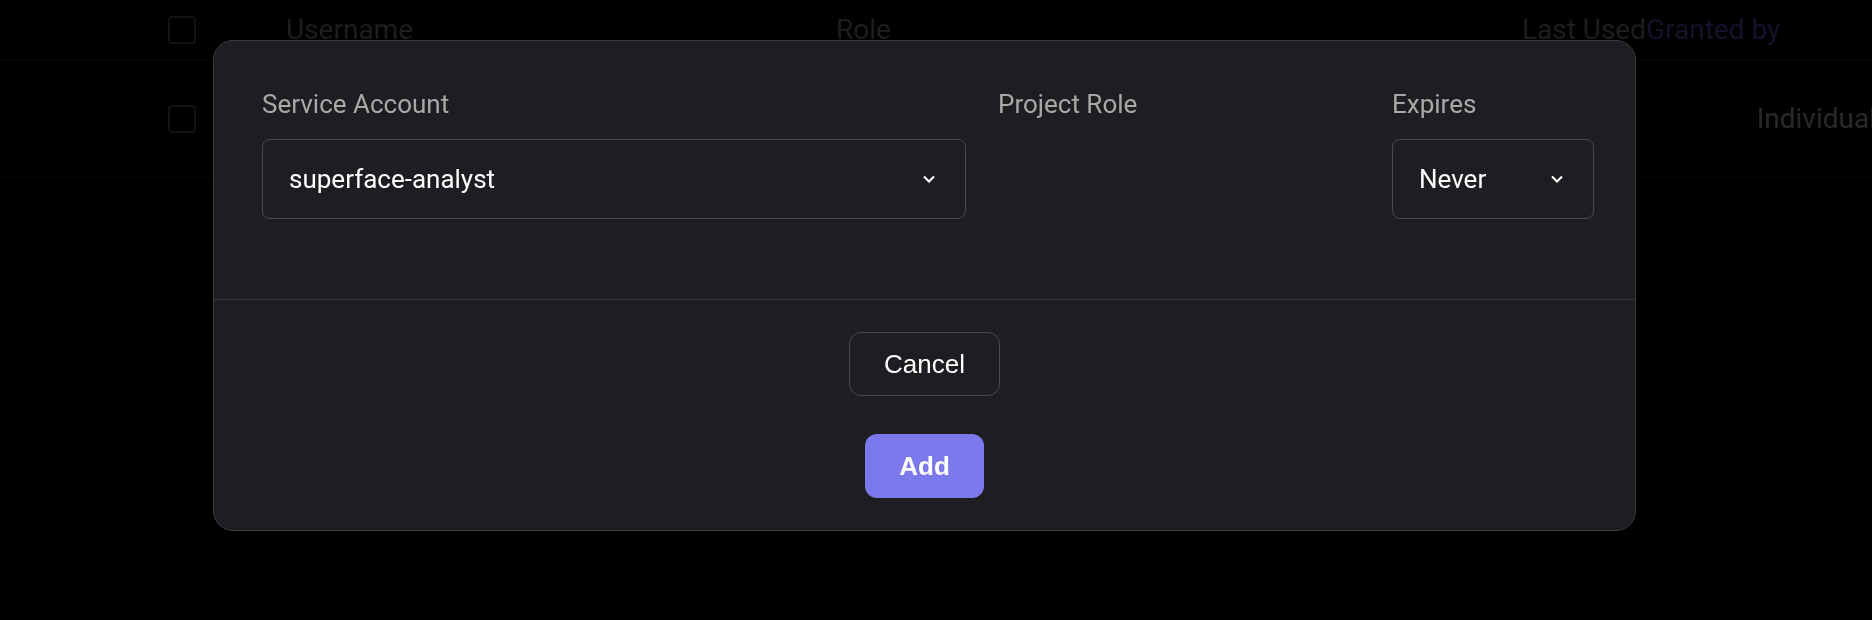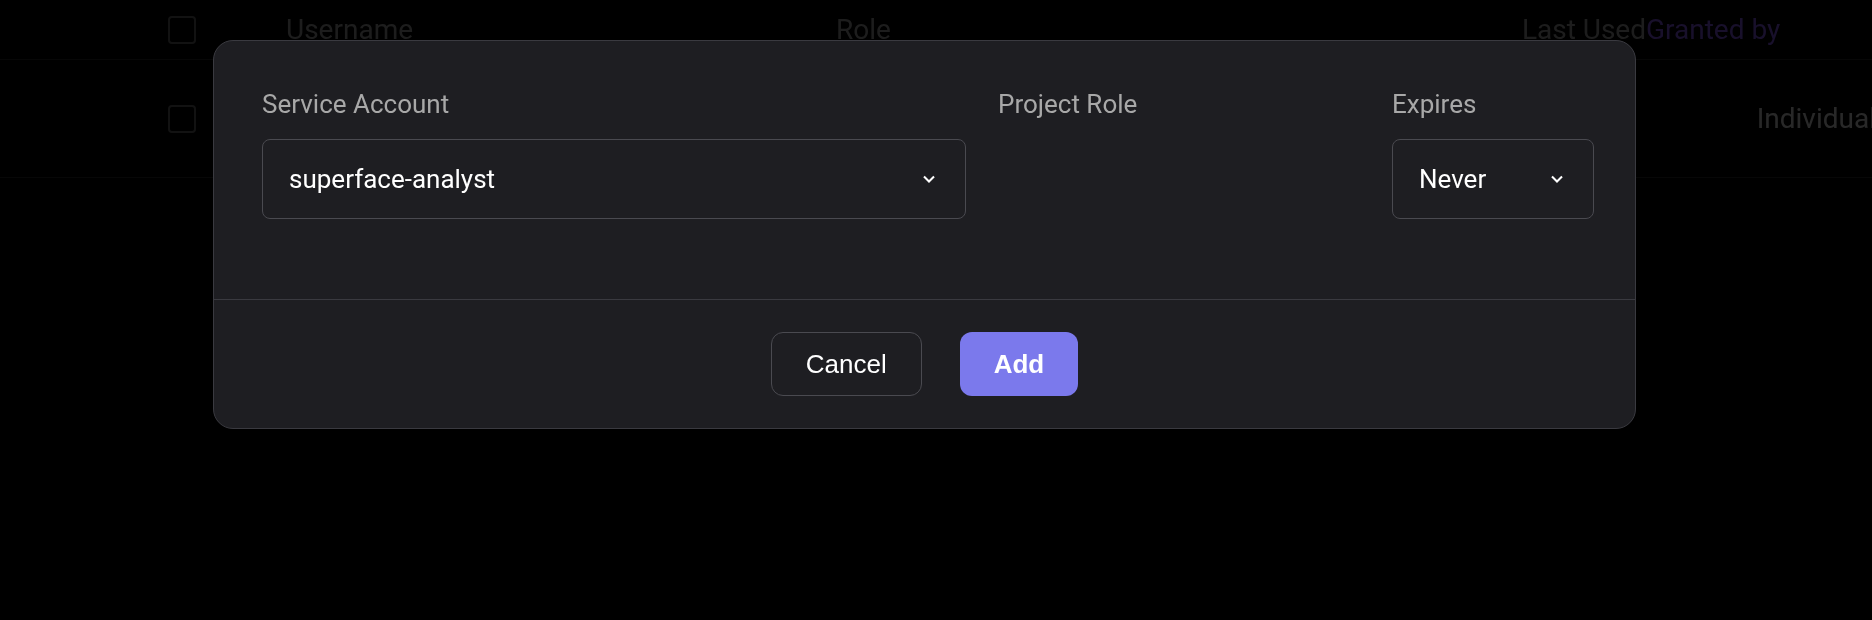--- a/index.html
+++ b/index.html
@@ -143,20 +143,21 @@
       stroke-width: 2.5;
       fill: none;
     }
     .modal-footer {
       border-top: 1px solid #3a3a40;
       display: flex;
       justify-content: center;
       align-items: center;
       gap: 38px;
       padding: 32px 40px;
+      flex-direction: column;
     }
     .btn {
       height: 64px;
       padding: 0 34px;
       border-radius: 12px;
       font-size: 26px;
       cursor: pointer;
       display: flex;
       align-items: center;
       justify-content: center;

